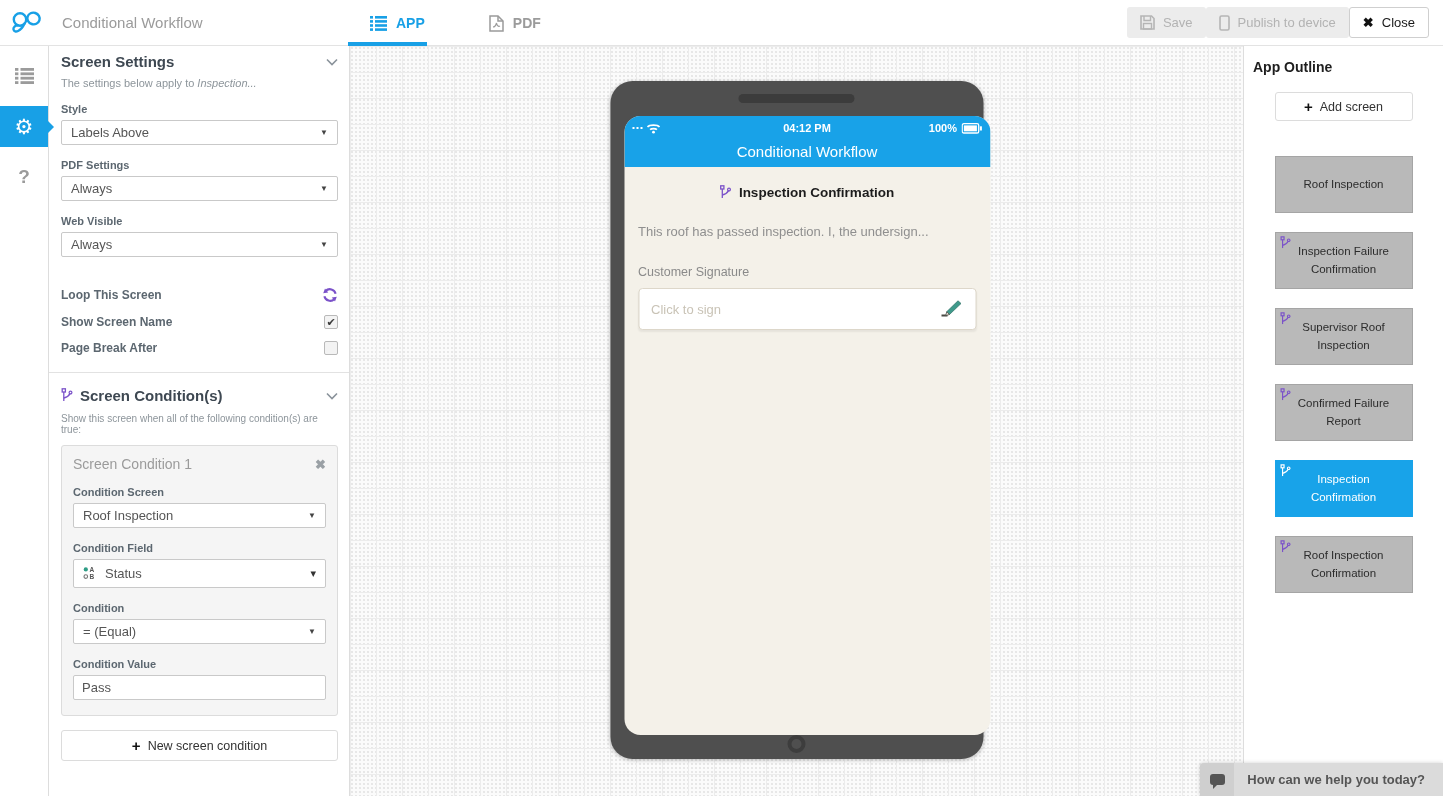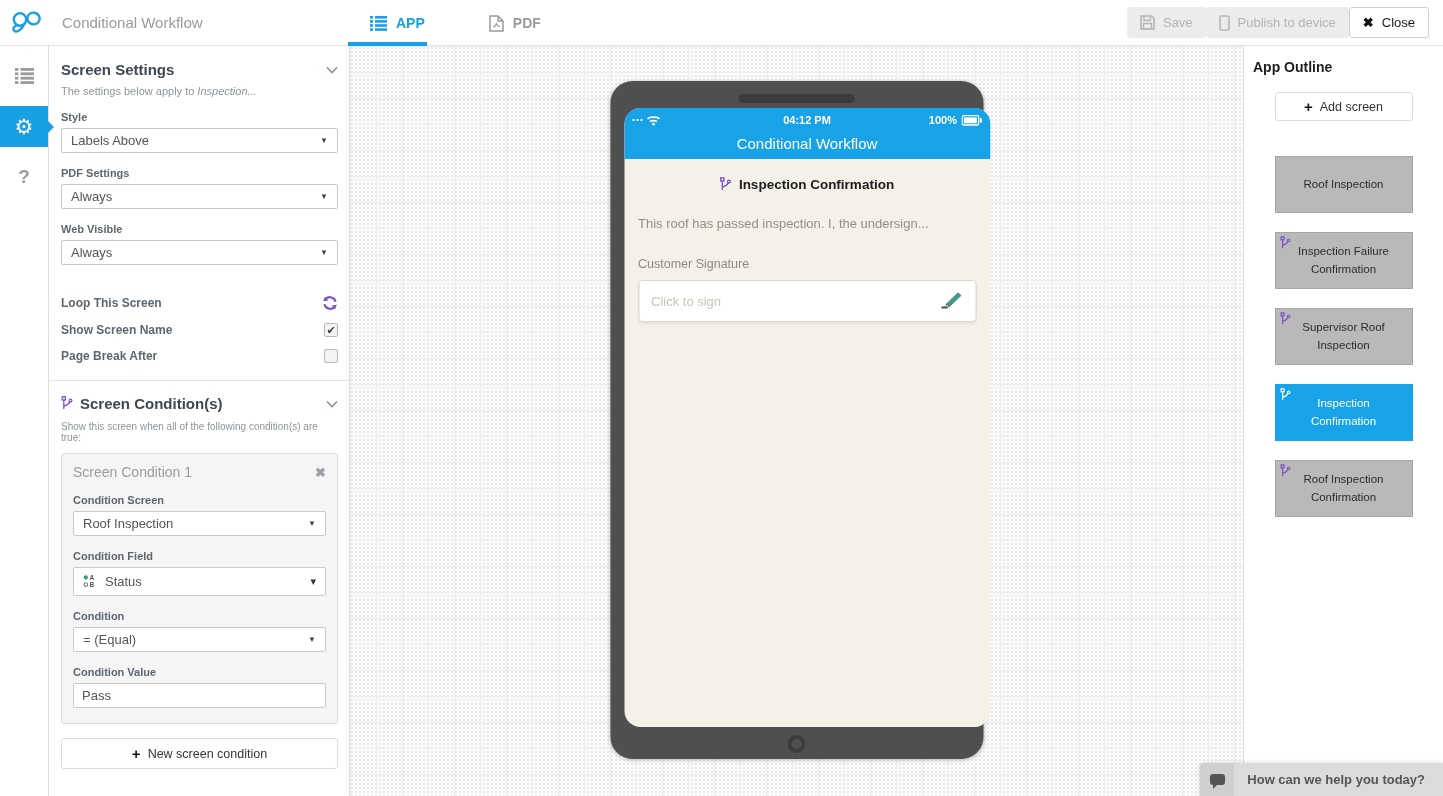--- a/index.html
+++ b/index.html
@@ -31,21 +31,21 @@
     color:#9b9b9b; cursor:pointer; }
   .rail-item.first { margin-top:10px; }
   .rail-item.active { background:#18a0e6; color:#fff; position:relative; height:41px; margin:10px 0; }
   .rail-item.active::after { content:''; position:absolute; right:-6px; top:50%;
     transform:translateY(-50%); border-left:6px solid #18a0e6;
     border-top:6px solid transparent; border-bottom:6px solid transparent; }
   .rail-item .qmark { font-size:19px; font-weight:bold; }
   .gear-glyph { font-size:21px; line-height:1; }
 
   
-  .settings { position:fixed; top:46px; left:49px; bottom:0; width:301px; background:#fff;
+  .settings { position:fixed; top:38px; left:49px; bottom:0; width:301px; background:#fff;
     border-right:1px solid #ddd; padding:15px 11px 0 12px; z-index:10; overflow:hidden; }
   .sec-head { display:flex; align-items:center; justify-content:space-between; }
   .sec-head .t { font-size:15px; color:#3e4852; font-weight:bold; display:flex; align-items:center; gap:7px; }
   .subtitle { font-size:11px; color:#8d959b; margin-top:7px; }
   .subtitle em { font-style:italic; }
   .field-label { font-size:11px; font-weight:bold; color:#5c6770; margin:14px 0 5px; }
   .select { height:25px; border:1px solid #c9c9c9; border-radius:2px; background:#fff;
     display:flex; align-items:center; justify-content:space-between; padding:0 9px;
     font-size:13px; color:#555; cursor:pointer; }
   .select .caret { font-size:8px; color:#444; }
@@ -81,21 +81,21 @@
       linear-gradient(90deg, #ececec 1px, transparent 1px),
       radial-gradient(#e6e6e6 0.7px, transparent 0.8px);
     background-size: 26px 26px, 26px 26px, 4px 4px; }
 
   
   .phone { position:absolute; left:50%; transform:translateX(-50%); top:35px;
     width:373px; height:678px; background:#4f4f4f; border-radius:22px;
     box-shadow:0 1px 4px rgba(0,0,0,.25); }
   .speaker { position:absolute; top:13px; left:50%; transform:translateX(-50%);
     width:116px; height:9px; background:#3c3c3c; border-radius:5px; }
-  .screen { position:absolute; top:27px; left:14px; width:366px; height:619px;
+  .screen { position:absolute; top:35px; left:14px; width:366px; height:619px;
     background:#f4f1e9; overflow:hidden;border-radius:16px; }
   .phone-header { background:#18a2e8; color:#fff; }
   .status-row { height:24px; display:flex; align-items:center; padding:0 8px;
     font-size:11px; font-weight:bold; position:relative; }
   .status-left { display:flex; align-items:center; gap:4px; }
   .sig-dots { display:flex; gap:1.5px; align-items:flex-end; }
   .sig-dots i { width:2.5px; height:2.5px; background:#fff; display:block; }
   .status-time { position:absolute; left:0; right:0; text-align:center; }
   .status-right { margin-left:auto; display:flex; align-items:center; gap:4px; position:relative; }
   .nav-row { height:27px; text-align:center; font-size:15px; line-height:24px; }
@@ -433,20 +433,31 @@
     <span class="branch-wrap">
       <svg width="11" height="14" viewBox="0 0 12 15">
         <rect x="1.2" y="0.8" width="3.2" height="3.2" fill="none" stroke="currentColor" stroke-width="1.3"></rect>
         <path d="M2.8 4 V13" fill="none" stroke="currentColor" stroke-width="1.3"></path>
         <path d="M2.8 10 C6 9.4 8 7.6 9 5.6" fill="none" stroke="currentColor" stroke-width="1.3"></path>
         <circle cx="9.5" cy="4.5" r="1.4" fill="none" stroke="currentColor" stroke-width="1.2"></circle>
       </svg>
     </span>
     <span>Supervisor Roof Inspection</span>
   </div>
+      <div class="card">
+    <span class="branch-wrap">
+      <svg width="11" height="14" viewBox="0 0 12 15">
+        <rect x="1.2" y="0.8" width="3.2" height="3.2" fill="none" stroke="currentColor" stroke-width="1.3"></rect>
+        <path d="M2.8 4 V13" fill="none" stroke="currentColor" stroke-width="1.3"></path>
+        <path d="M2.8 10 C6 9.4 8 7.6 9 5.6" fill="none" stroke="currentColor" stroke-width="1.3"></path>
+        <circle cx="9.5" cy="4.5" r="1.4" fill="none" stroke="currentColor" stroke-width="1.2"></circle>
+      </svg>
+    </span>
+    <span>Confirmed Failure Report</span>
+  </div>
       <div class="card active">
     <span class="branch-wrap">
       <svg width="11" height="14" viewBox="0 0 12 15">
         <rect x="1.2" y="0.8" width="3.2" height="3.2" fill="none" stroke="currentColor" stroke-width="1.3"></rect>
         <path d="M2.8 4 V13" fill="none" stroke="currentColor" stroke-width="1.3"></path>
         <path d="M2.8 10 C6 9.4 8 7.6 9 5.6" fill="none" stroke="currentColor" stroke-width="1.3"></path>
         <circle cx="9.5" cy="4.5" r="1.4" fill="none" stroke="currentColor" stroke-width="1.2"></circle>
       </svg>
     </span>
     <span>Inspection Confirmation</span>

